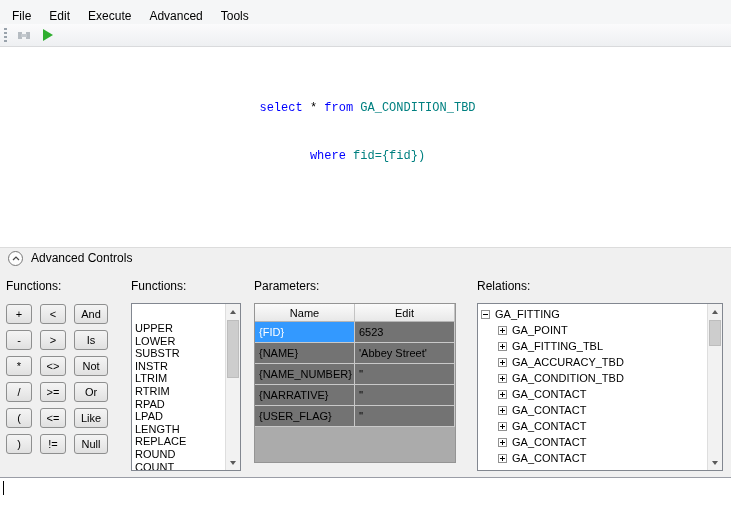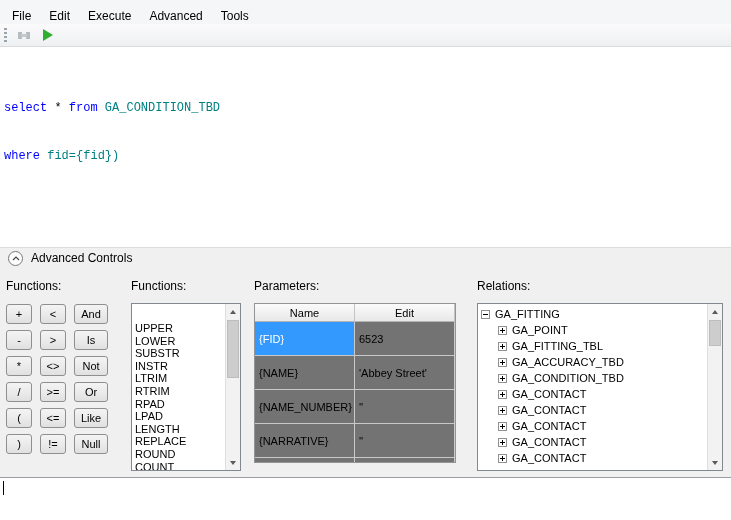--- a/index.html
+++ b/index.html
@@ -10,21 +10,21 @@
   .menubar { position:absolute; top:0; left:0; right:0; height:24px; background:#f5f6f7; display:flex; align-items:stretch; padding-left:3px; }
   .menu-item { font-size:12px; padding:16px 9px; display:flex; align-items:center; cursor:default; }
 
   
   .toolbar { position:absolute; top:24px; left:0; right:0; height:23px; background:linear-gradient(#fbfbfc,#eef0f2); border-bottom:1px solid #d9dadc; display:flex; align-items:center; }
   .grip { width:3px; height:14px; margin:0 7px 0 4px; background:repeating-linear-gradient(to bottom,#9aa3ac 0 2px, transparent 2px 4px); }
   .tb-icon { width:20px; height:18px; display:flex; align-items:center; justify-content:center; margin-right:4px; }
   .run-tri { width:0; height:0; border-left:10px solid #2fae2f; border-top:6px solid transparent; border-bottom:6px solid transparent; }
 
   
-  .editor { position:absolute; top:47px; left:0; right:0; height:200px; background:#fff; font-family:"Liberation Mono","DejaVu Sans Mono",monospace; font-size:12px; line-height:16px; padding:21px 0 0 4px; white-space:pre; cursor:text; }
+  .editor { position:absolute; top:47px; left:0; right:0; height:200px; background:#fff; font-family:"Liberation Mono","DejaVu Sans Mono",monospace; font-size:12px; line-height:16px; padding:21px 0 0 4px; white-space:pre; cursor:text;text-align:center; }
   .kw  { color:#0000ff; }
   .tbl { color:#008080; }
   .plain { color:#000; }
 
   
   .adv-bar { position:absolute; top:247px; left:0; right:0; height:21px; background:#f0f0f0; border-top:1px solid #dcdcdc; display:flex; align-items:center; }
   .adv-toggle { width:15px; height:15px; border-radius:50%; border:1px solid #787878; background:#fdfdfd; margin:0 8px; display:flex; align-items:center; justify-content:center; padding:0; cursor:default; }
   .adv-label { font-size:12px; }
 
   
@@ -48,21 +48,21 @@
 
   
   .listbox { position:absolute; left:131px; top:35px; width:110px; height:168px; background:#fff; border:1px solid #828790; display:flex; }
   .lb-items { flex:1; overflow:hidden; padding-top:18px; }
   .lb-item { height:12.6px; line-height:12.6px; font-size:11px; padding-left:3px; white-space:nowrap; cursor:default; }
 
   
   .param-table { position:absolute; left:254px; top:35px; width:202px; height:160px; background:#ababab; border:1px solid #949494; overflow:hidden; }
   .p-header { display:flex; height:18px; }
   .ph-cell { width:100px; background:linear-gradient(#fbfbfb,#e8e8e8); border-right:1px solid #c3c3c3; border-bottom:1px solid #b5b5b5; font-size:11px; display:flex; align-items:center; justify-content:center; }
-  .p-row { display:flex; height:34px; }
+  .p-row { display:flex; height:21px; }
   .p-cell { width:100px; background:#737373; border-right:1px solid #c9c9c9; border-bottom:1px solid #c9c9c9; font-size:11px; display:flex; align-items:center; padding-left:4px; white-space:nowrap; overflow:hidden; cursor:default; }
   .p-cell.sel { background:#3399ff; color:#fff; }
 
   
   .treebox { position:absolute; left:477px; top:35px; width:246px; height:168px; background:#fff; border:1px solid #828790; display:flex; }
   .tree-body { flex:1; overflow:hidden; padding-top:2px; }
   .tree-row { height:16px; display:flex; align-items:center; font-size:11px; white-space:nowrap; cursor:default; }
   .tree-row.child { padding-left:17px; }
   .tree-toggle { position:relative; width:9px; height:9px; border:1px solid #919191; background:#fff; margin:0 5px 0 3px; flex:0 0 9px; }
   .tree-toggle::before { content:""; position:absolute; left:1px; right:1px; top:50%; margin-top:-0.5px; height:1px; background:#000; }

